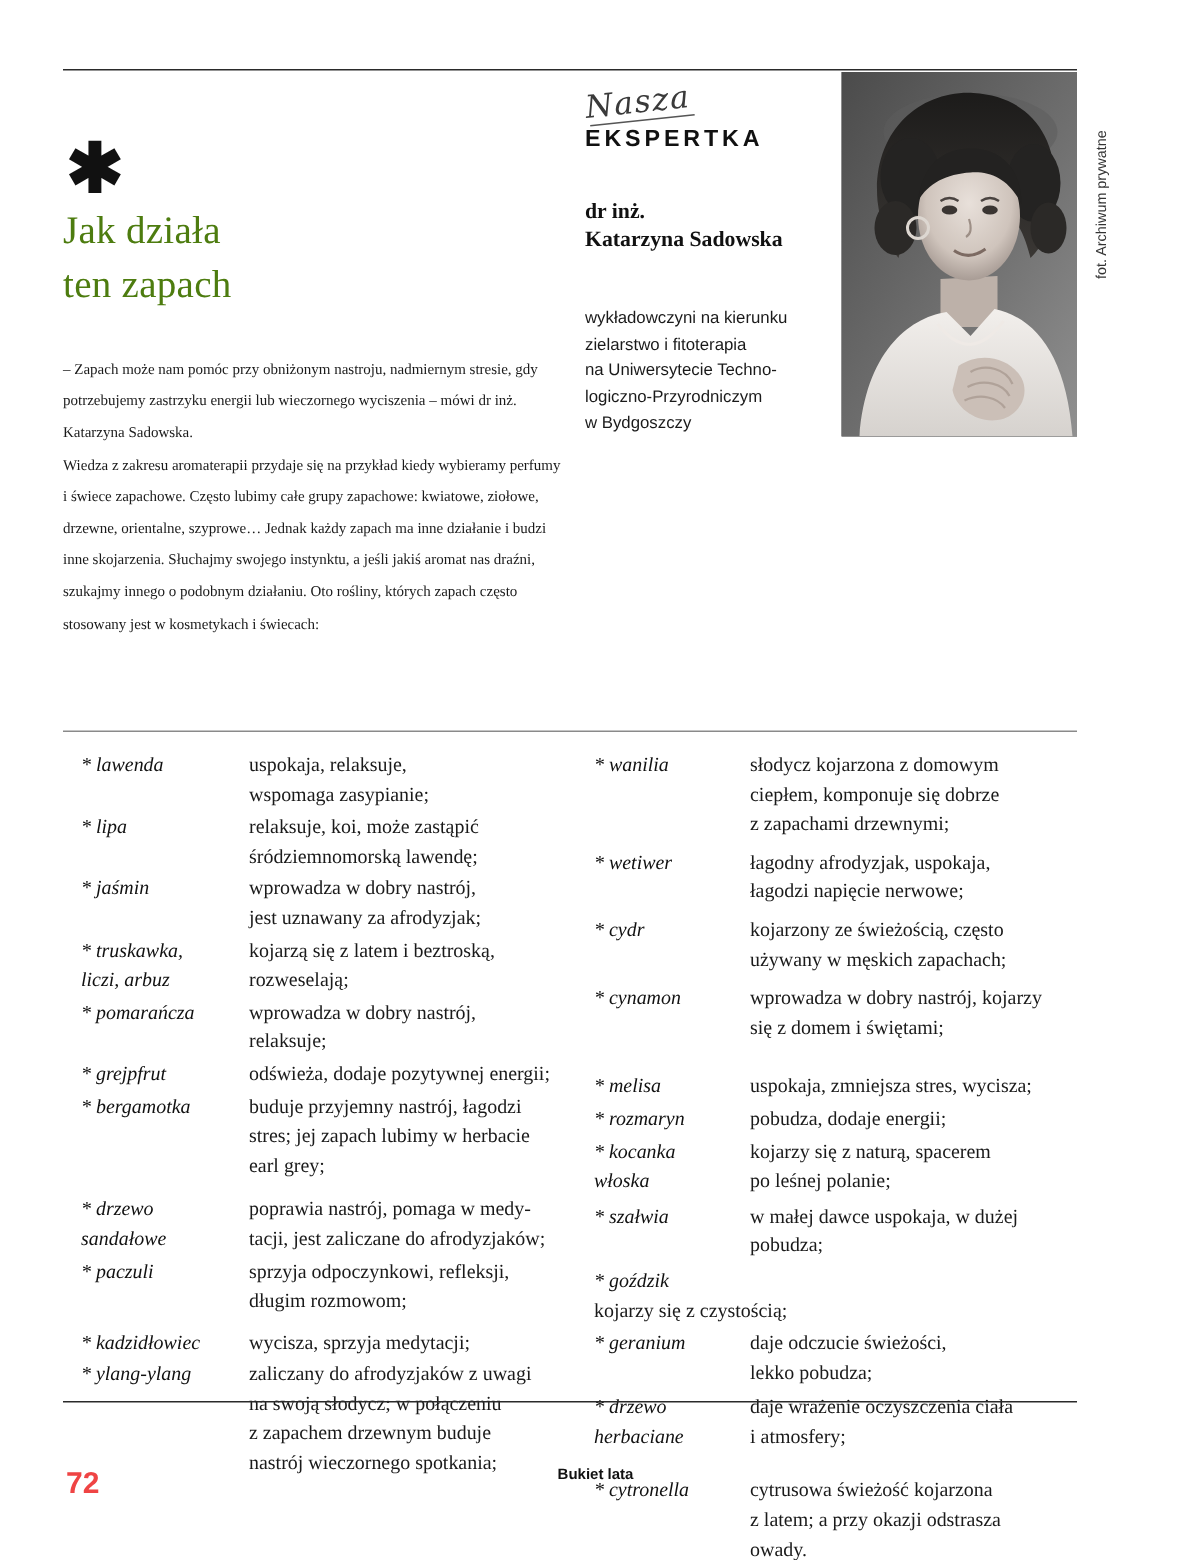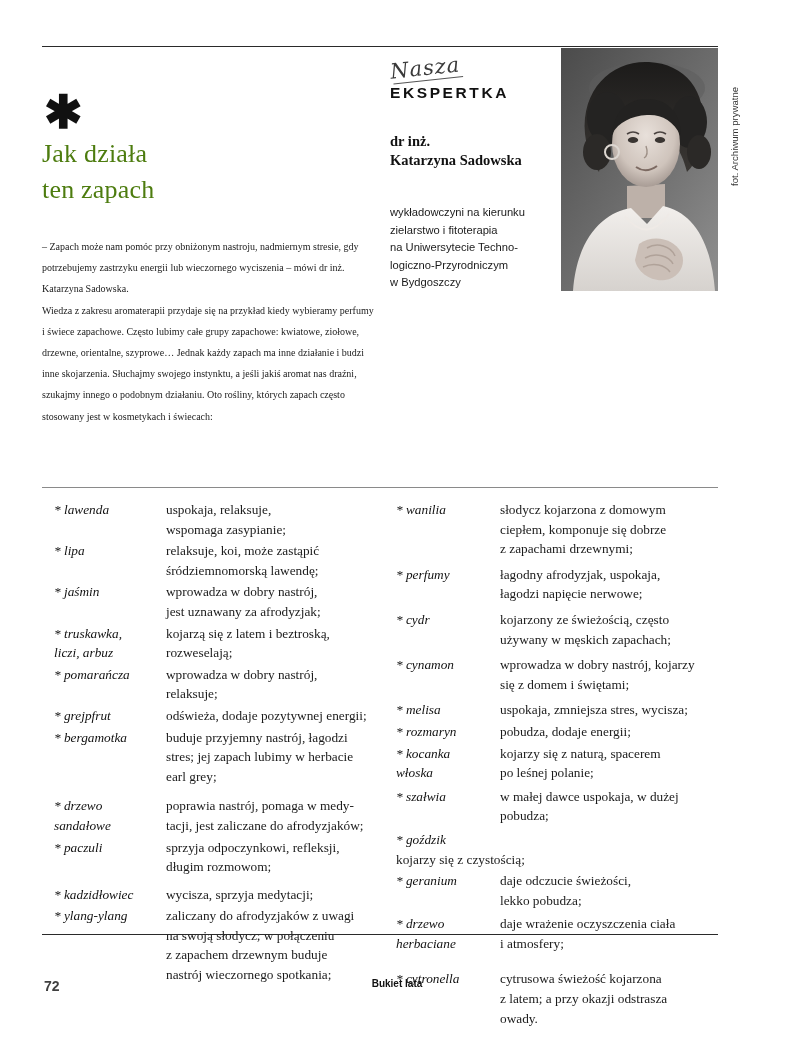--- a/index.html
+++ b/index.html
@@ -194,22 +194,22 @@
     width: 676px;
     height: 1px;
     background: #2a2a2a;
   }
   .folio {
     position: absolute;
     left: 44px;
     top: 978px;
     font-family: "Liberation Sans", sans-serif;
     font-weight: 700;
-    font-size: 14px;
-    color: #404040;
+    font-size: 20px;
+    color: #ef4444;
   }
   .running-title {
     position: absolute;
     left: 0;
     top: 978px;
     width: 794px;
     text-align: center;
     font-family: "Liberation Sans", sans-serif;
     font-weight: 700;
     font-size: 10px;
@@ -375,35 +375,35 @@
   </div>
 
   <div class="list-col right">
     <div class="entry">
       <div class="term">* wanilia</div>
       <div class="desc">słodycz kojarzona z domowym
 ciepłem, komponuje się dobrze
 z zapachami drzewnymi;</div>
     </div>
     <div class="entry" style="margin-top:6px;">
-      <div class="term">* perfumy</div>
+      <div class="term">* wetiwer</div>
       <div class="desc">łagodny afrodyzjak, uspokaja,
 łagodzi napięcie nerwowe;</div>
     </div>
     <div class="entry" style="margin-top:6px;">
       <div class="term">* cydr</div>
       <div class="desc">kojarzony ze świeżością, często
 używany w męskich zapachach;</div>
     </div>
     <div class="entry" style="margin-top:6px;">
       <div class="term">* cynamon</div>
       <div class="desc">wprowadza w dobry nastrój, kojarzy
 się z domem i świętami;</div>
     </div>
-    <div class="entry" style="margin-top:6px;">
+    <div class="entry" style="margin-top:20px;">
       <div class="term">* melisa</div>
       <div class="desc">uspokaja, zmniejsza stres, wycisza;</div>
     </div>
     <div class="entry">
       <div class="term">* rozmaryn</div>
       <div class="desc">pobudza, dodaje energii;</div>
     </div>
     <div class="entry">
       <div class="term">* kocanka
    włoska</div>

